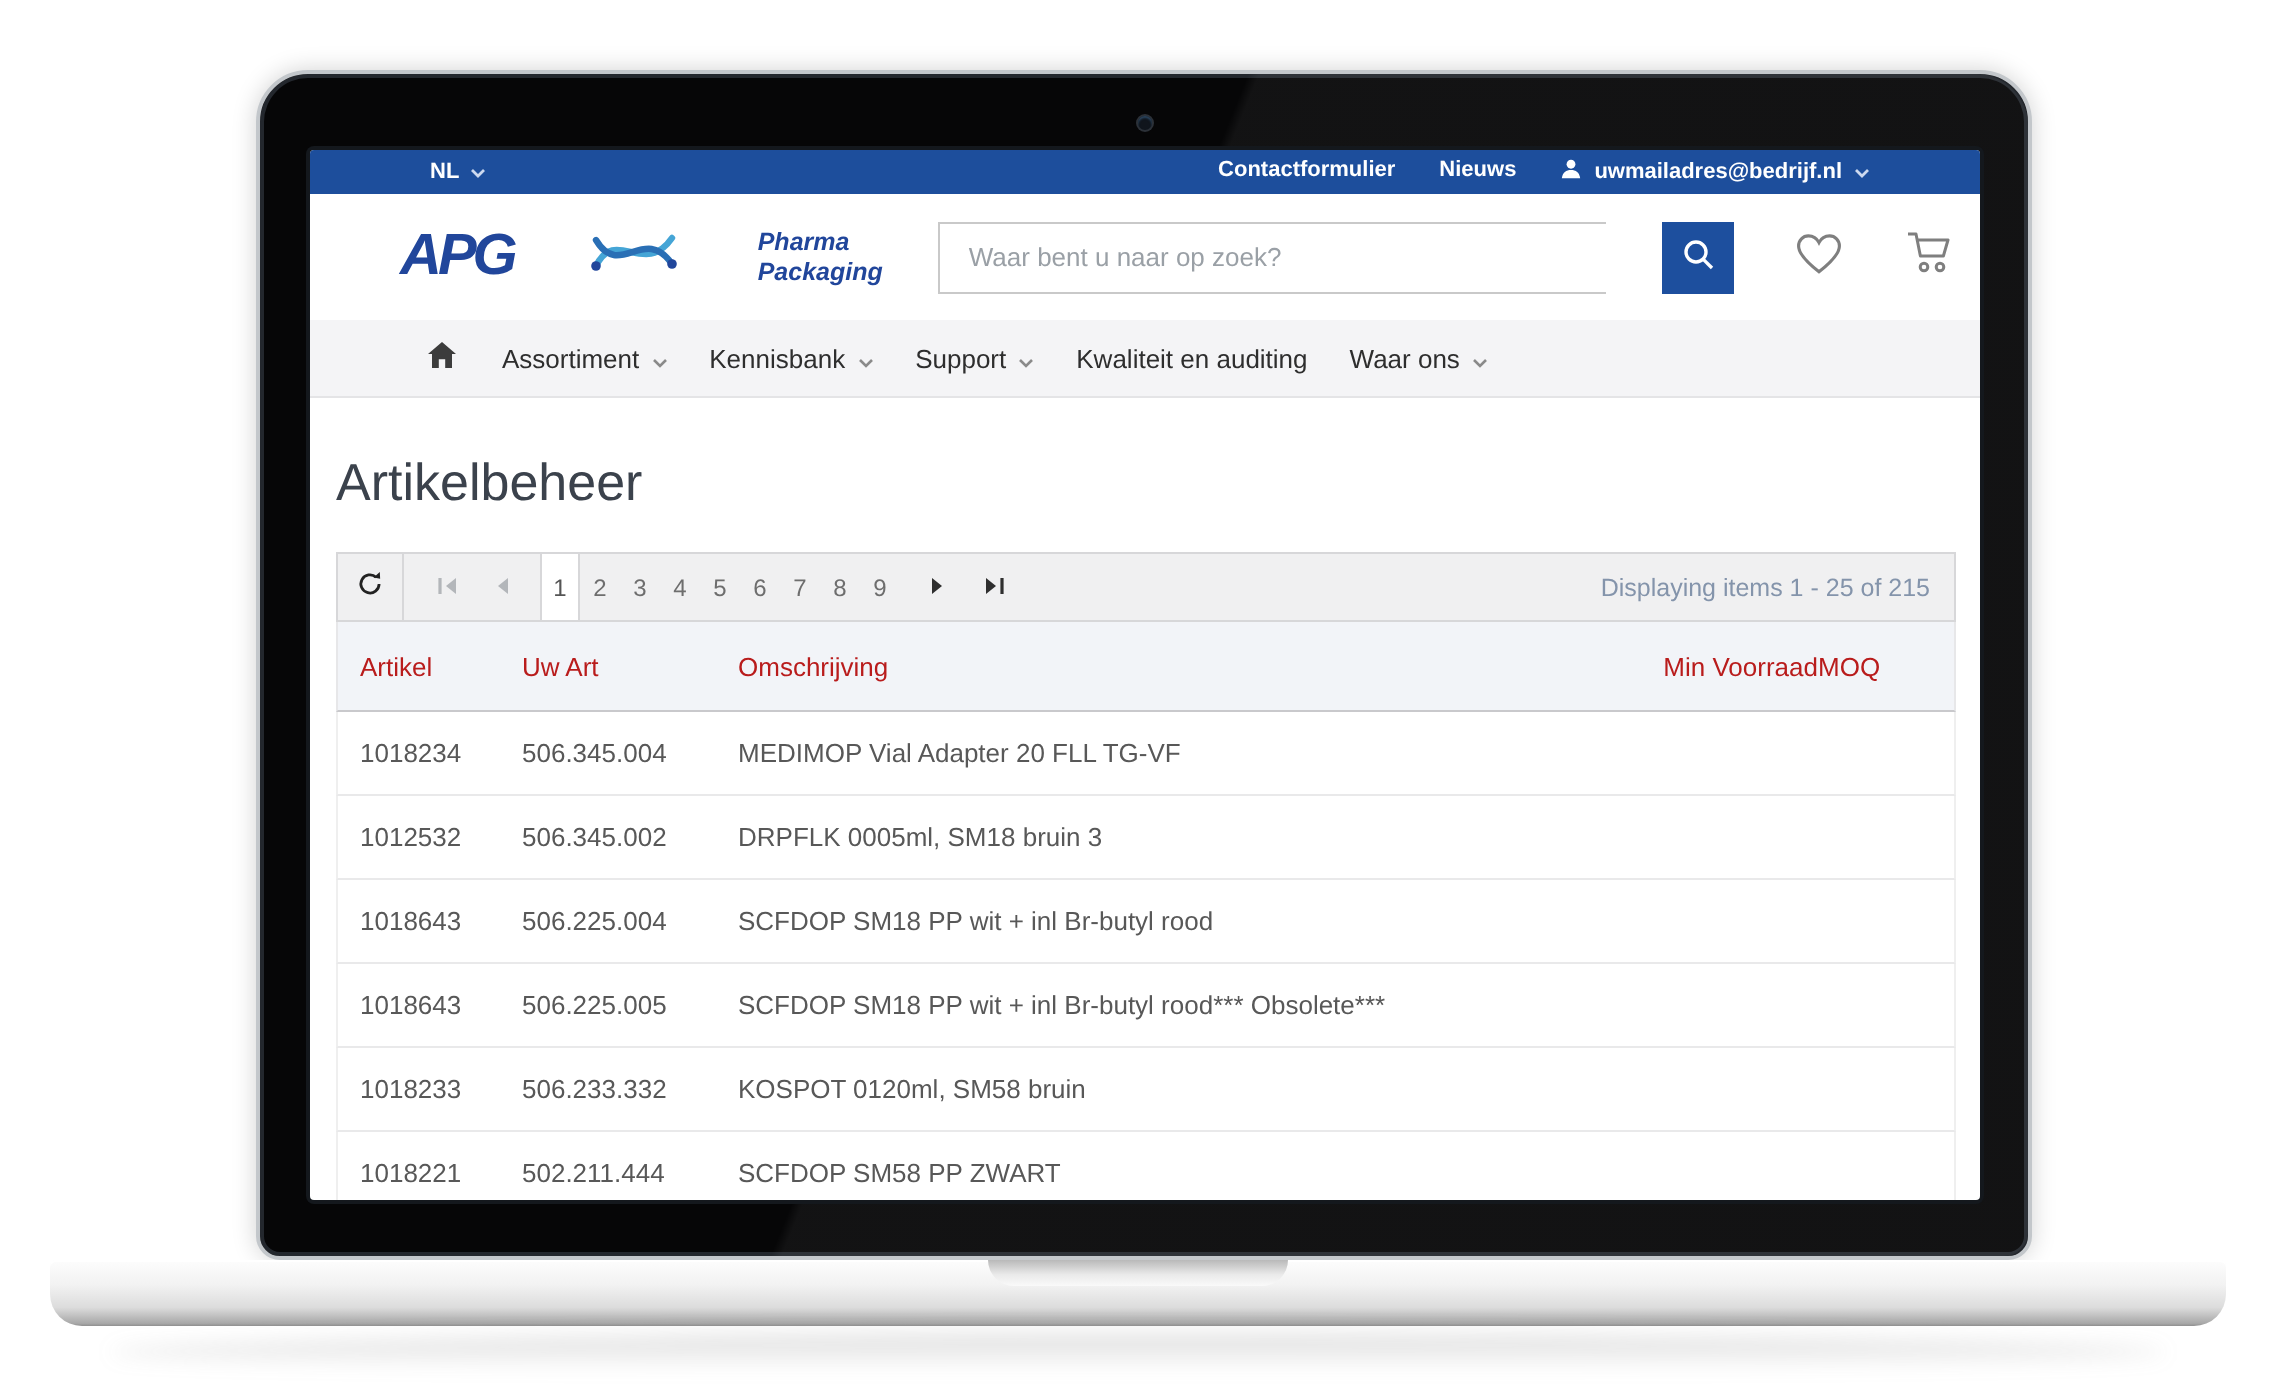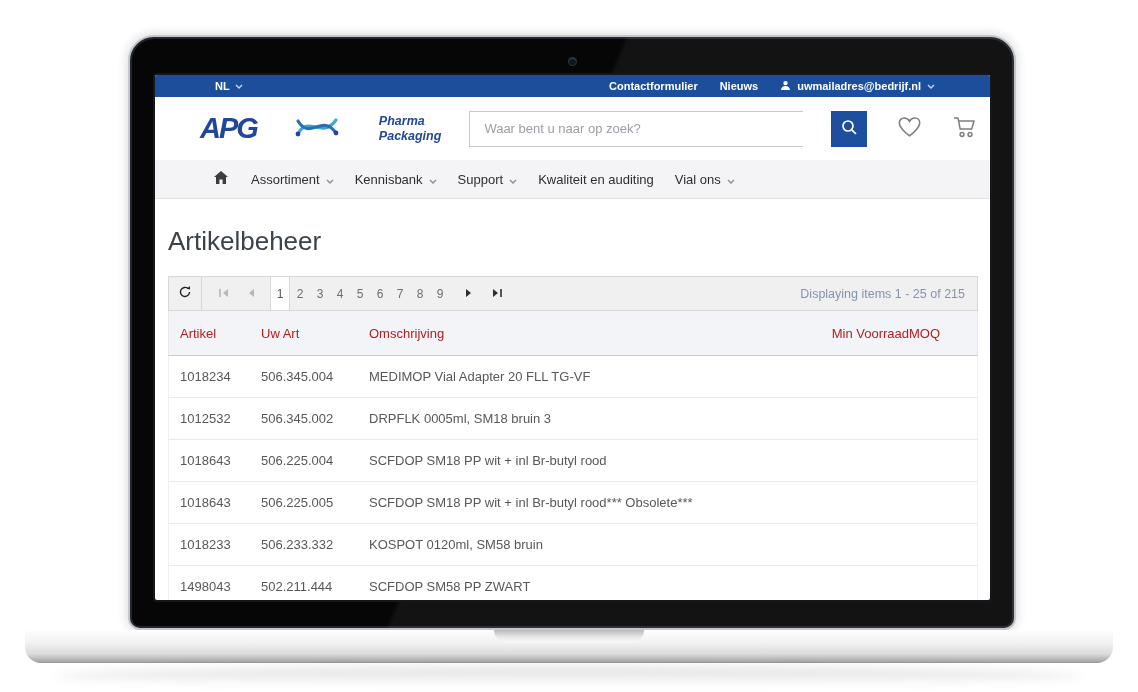--- a/index.html
+++ b/index.html
@@ -200,21 +200,21 @@
         <div class="nav-item">
           <span>Support</span>
           <span><svg width="8" height="5" viewBox="0 0 8 5">
                 <path d="M1 1l3 3 3-3" fill="none" stroke="#8a8a8a" stroke-width="1.3"></path>
               </svg></span>
         </div>
         <div class="nav-item">
           <span>Kwaliteit en auditing</span>
         </div>
         <div class="nav-item">
-          <span>Vial ons</span>
+          <span>Waar ons</span>
           <span><svg width="8" height="5" viewBox="0 0 8 5">
                 <path d="M1 1l3 3 3-3" fill="none" stroke="#8a8a8a" stroke-width="1.3"></path>
               </svg></span>
         </div>
       </div>
 
       <div class="main">
         <h1 class="page-title">Artikelbeheer</h1>
 
         <div class="grid">
@@ -309,21 +309,21 @@
             <div class="c5"></div>
           </div>
           <div class="trow">
             <div class="c1">1018233</div>
             <div class="c2">506.233.332</div>
             <div class="c3">KOSPOT 0120ml, SM58 bruin</div>
             <div class="c4"></div>
             <div class="c5"></div>
           </div>
           <div class="trow">
-            <div class="c1">1498043</div>
+            <div class="c1">1018221</div>
             <div class="c2">502.211.444</div>
             <div class="c3">SCFDOP SM58 PP ZWART</div>
             <div class="c4"></div>
             <div class="c5"></div>
           </div>
         </div>
       </div>
 
     </div>
   </div>

